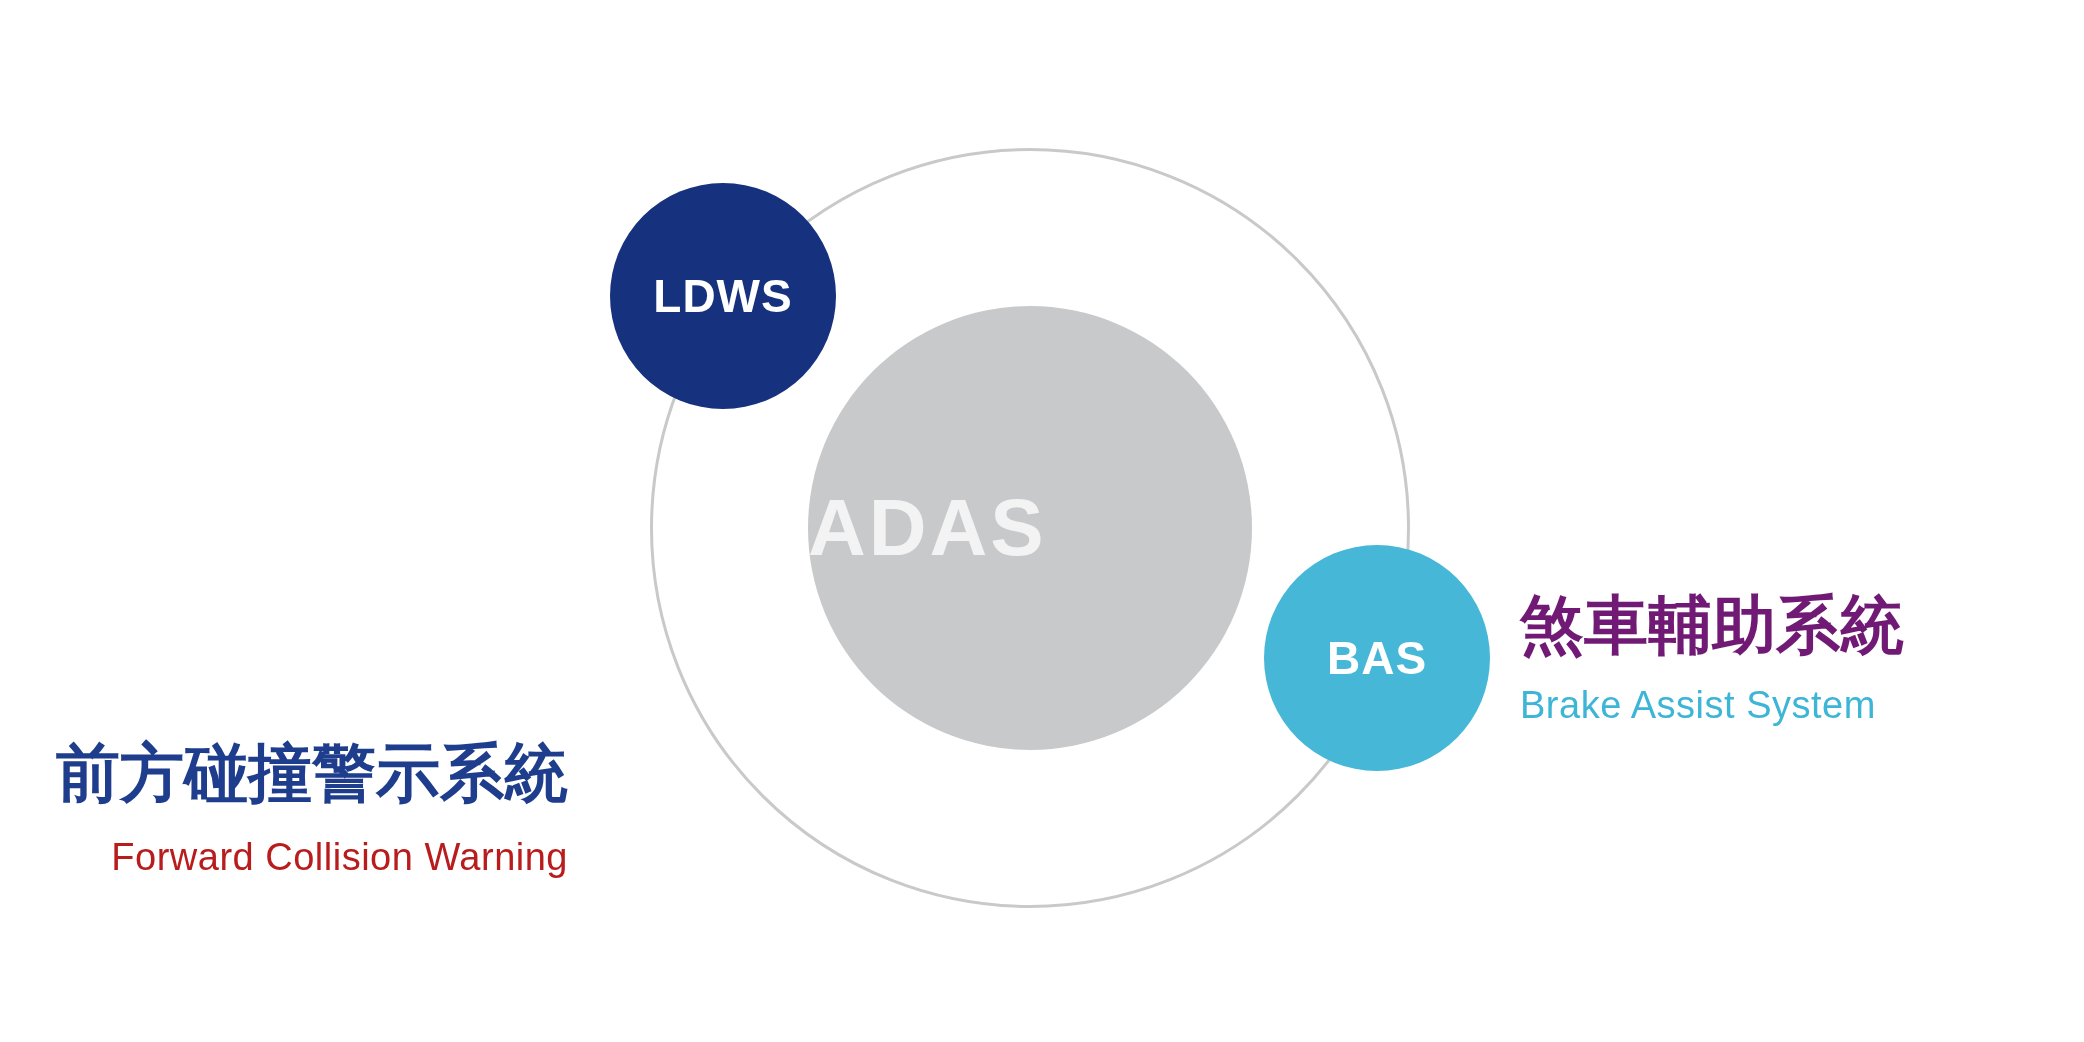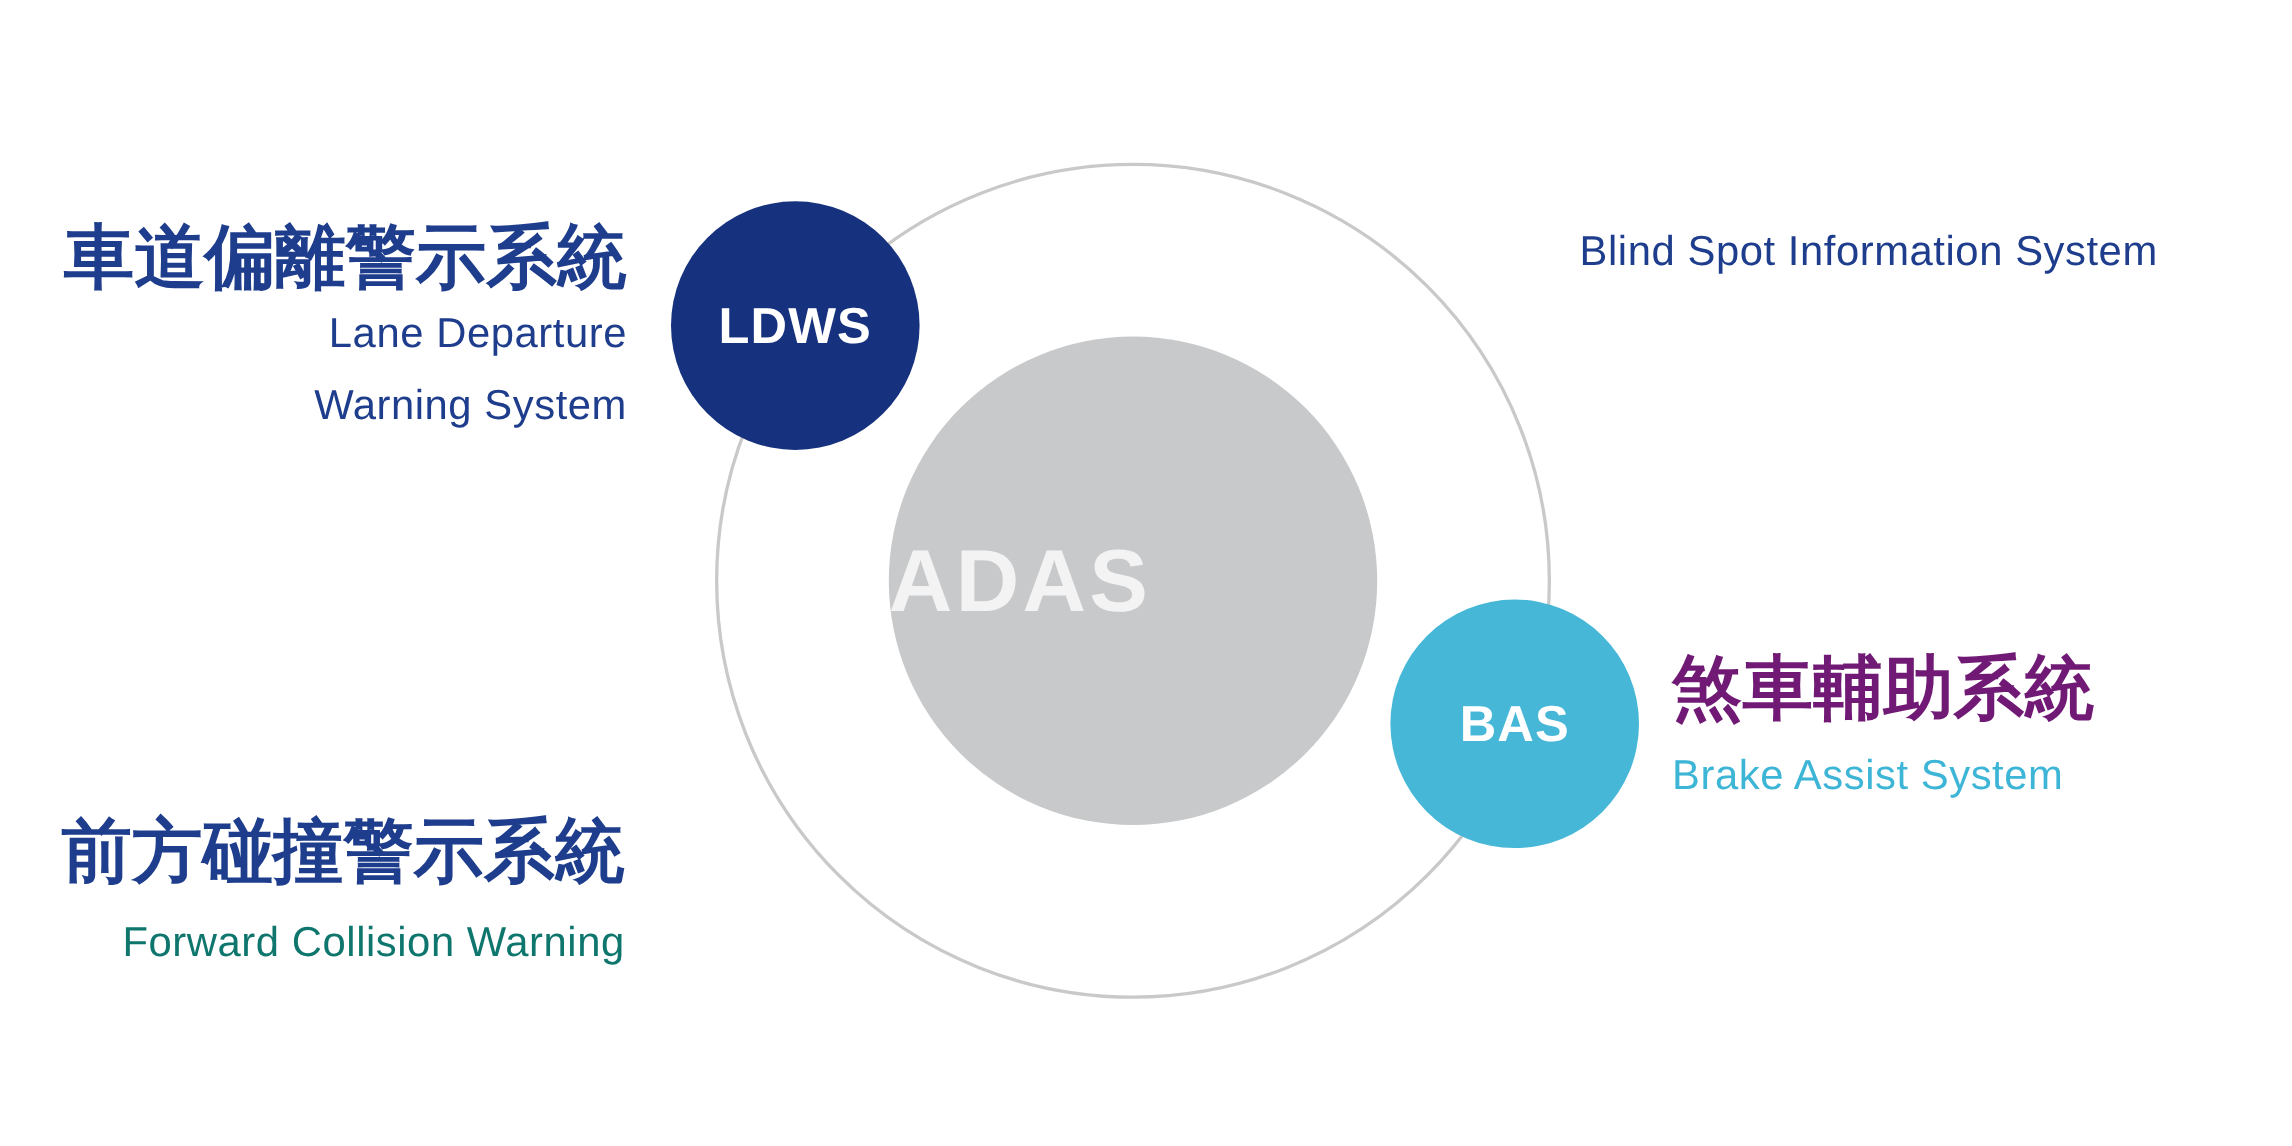--- a/index.html
+++ b/index.html
@@ -107,33 +107,27 @@
   <div class="node node-ldws" style="background-color: rgb(22, 49, 125);">
     <span>LDWS</span>
   </div>
 
 
   <div class="node node-bas" style="background-color: rgb(71, 183, 216);">
     <span>BAS</span>
   </div>
 
 
-  <div class="label-block block-ldws">
-    <div class="zh" style="color: rgb(30, 61, 140);">車道偏離警示系統</div>
-    <div class="en" style="color: rgb(30, 61, 140);">Lane Departure</div>
-    <div class="en" style="color: rgb(30, 61, 140);">Warning System</div>
-  </div>
 
   <div class="label-block block-bsis">
-    <div class="en" style="color: rgb(30, 61, 140);">Blind Spot Information System</div>
   </div>
 
   <div class="label-block block-bas">
     <div class="zh" style="color: #701a75;">煞車輔助系統</div>
     <div class="en" style="color: rgb(60, 181, 214);">Brake Assist System</div>
   </div>
 
   <div class="label-block block-fcw">
     <div class="zh" style="color: rgb(30, 61, 140);">前方碰撞警示系統</div>
-    <div class="en" style="color: #0f766e; text-align: right;">Forward Collision Warning</div>
+    <div class="en" style="color: #b91c1c; text-align: right;">Forward Collision Warning</div>
   </div>
 
 </div>
 
 </body></html>

